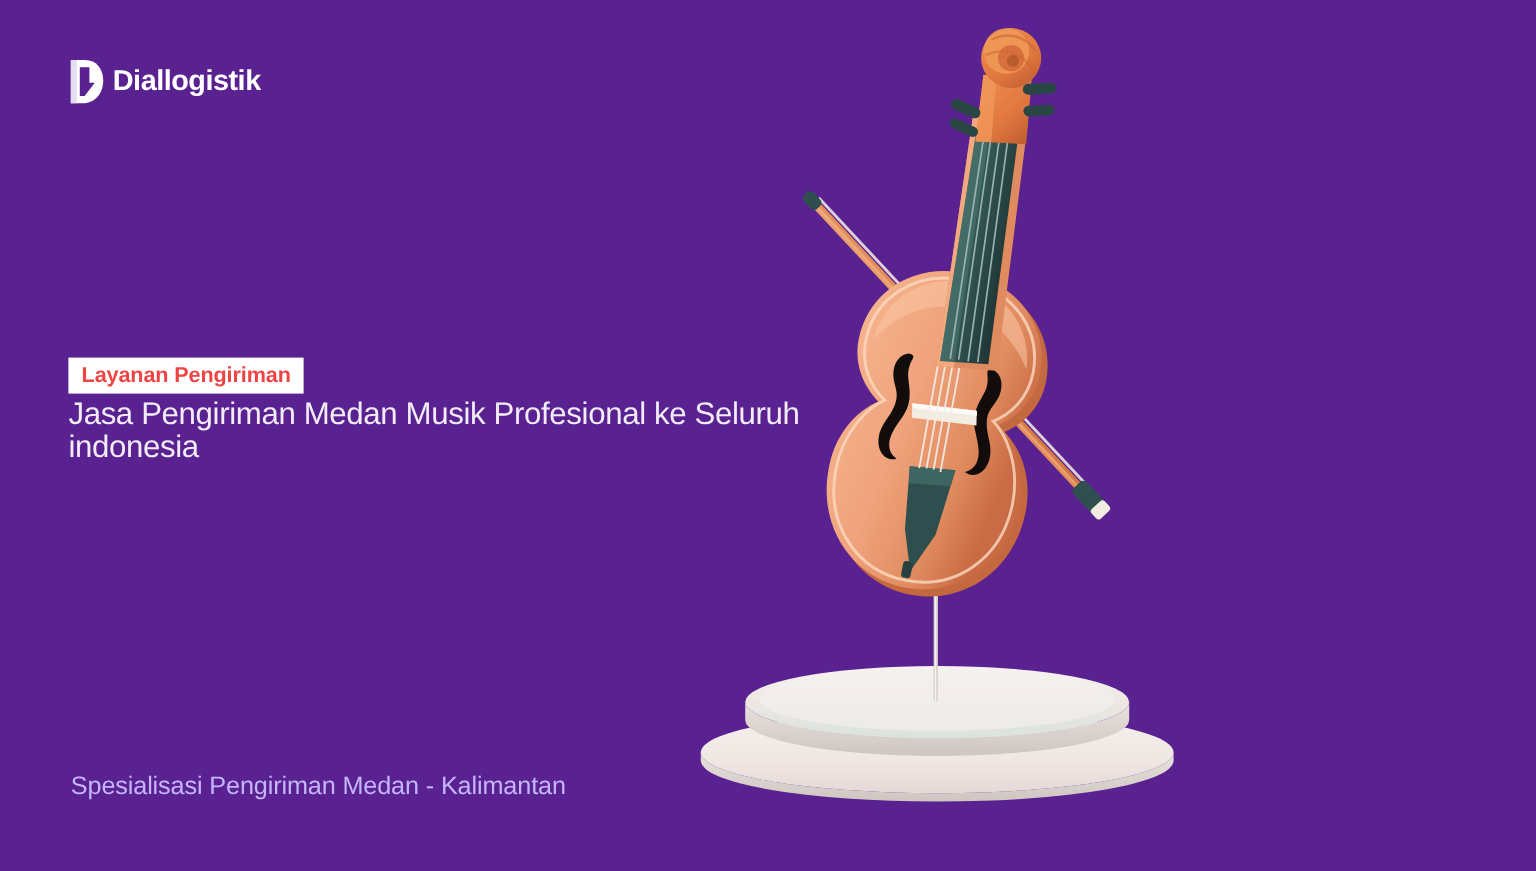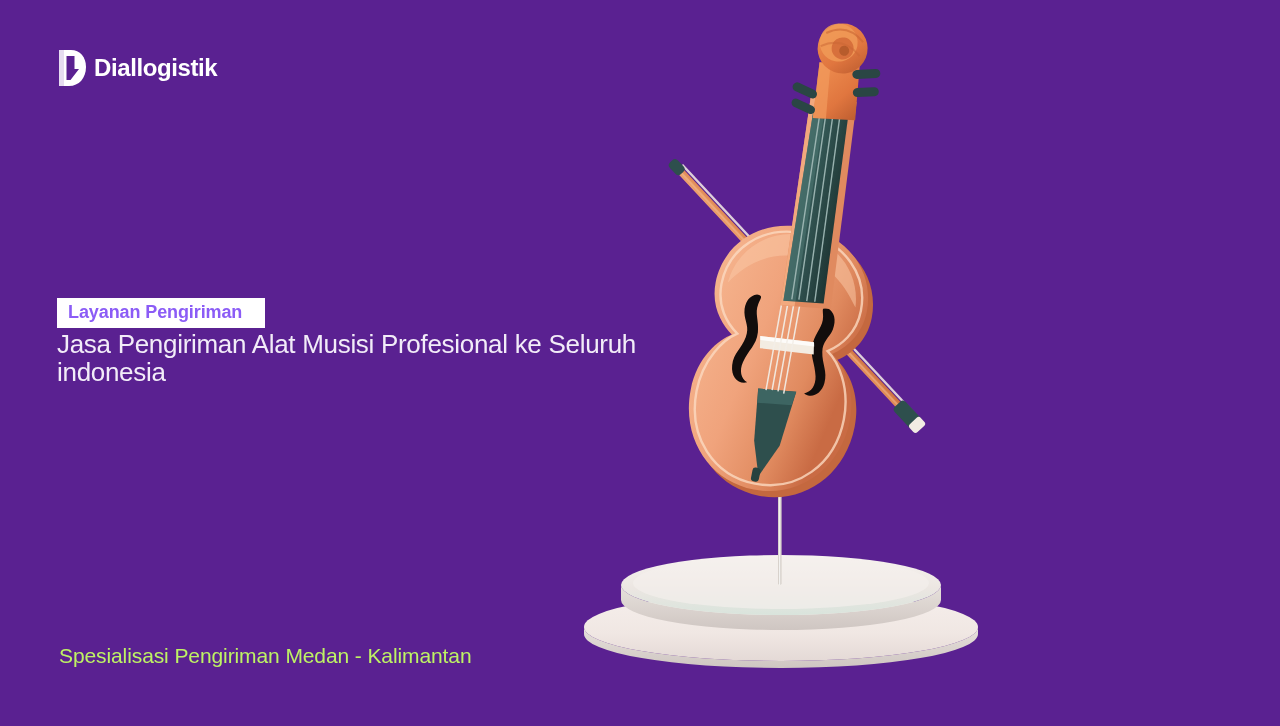--- a/index.html
+++ b/index.html
@@ -50,25 +50,25 @@
   .copy-block {
     position: absolute;
     left: 57px;
     top: 298px;
     width: 720px;
   }
 
   .eyebrow-badge {
     display: inline-block;
     background: #ffffff;
-    color: #8b5cf6;
+    color: #ef4444;
     font-size: 18px;
     font-weight: 700;
     letter-spacing: -0.1px;
-    padding: 5px 23px 6px 11px;
+    padding: 5px 11px 6px 11px;
     line-height: 1.05;
     white-space: nowrap;
   }
 
   .headline {
     margin-top: 9px;
     color: #ffffff;
     font-size: 38px;
     font-weight: 700;
     letter-spacing: -0.8px;
@@ -83,21 +83,21 @@
     font-weight: 400;
     letter-spacing: -0.3px;
     line-height: 1.08;
     max-width: 660px;
   }
 
   .footnote {
     position: absolute;
     left: 59px;
     top: 644px;
-    color: #bef264;
+    color: #c4b5fd;
     font-size: 21px;
     font-weight: 400;
     letter-spacing: -0.1px;
     white-space: nowrap;
   }
 
   
   .hero-art {
     position: absolute;
     right: 0;
@@ -304,18 +304,18 @@
         <circle cx="208" cy="42" r="11" fill="#d7703c"></circle>
         <circle cx="210" cy="44" r="5" fill="#b75c2c"></circle>
         <path d="M189 30 Q208 16 227 32" stroke="#c96534" stroke-width="2" fill="none" opacity="0.6"></path>
         <path d="M186 44 Q206 30 226 46" stroke="#c96534" stroke-width="2" fill="none" opacity="0.5"></path>
       </g>
     </svg>
   </div>
 
   <div class="copy-block">
     <div class="eyebrow-badge">Layanan Pengiriman</div>
-    <p class="subheadline">Jasa Pengiriman Alat Musisi Profesional ke Seluruh indonesia</p>
+    <p class="subheadline">Jasa Pengiriman Medan Musik Profesional ke Seluruh indonesia</p>
   </div>
 
   <div class="footnote">Spesialisasi Pengiriman Medan - Kalimantan</div>
 
 </div>
 
 </body></html>

